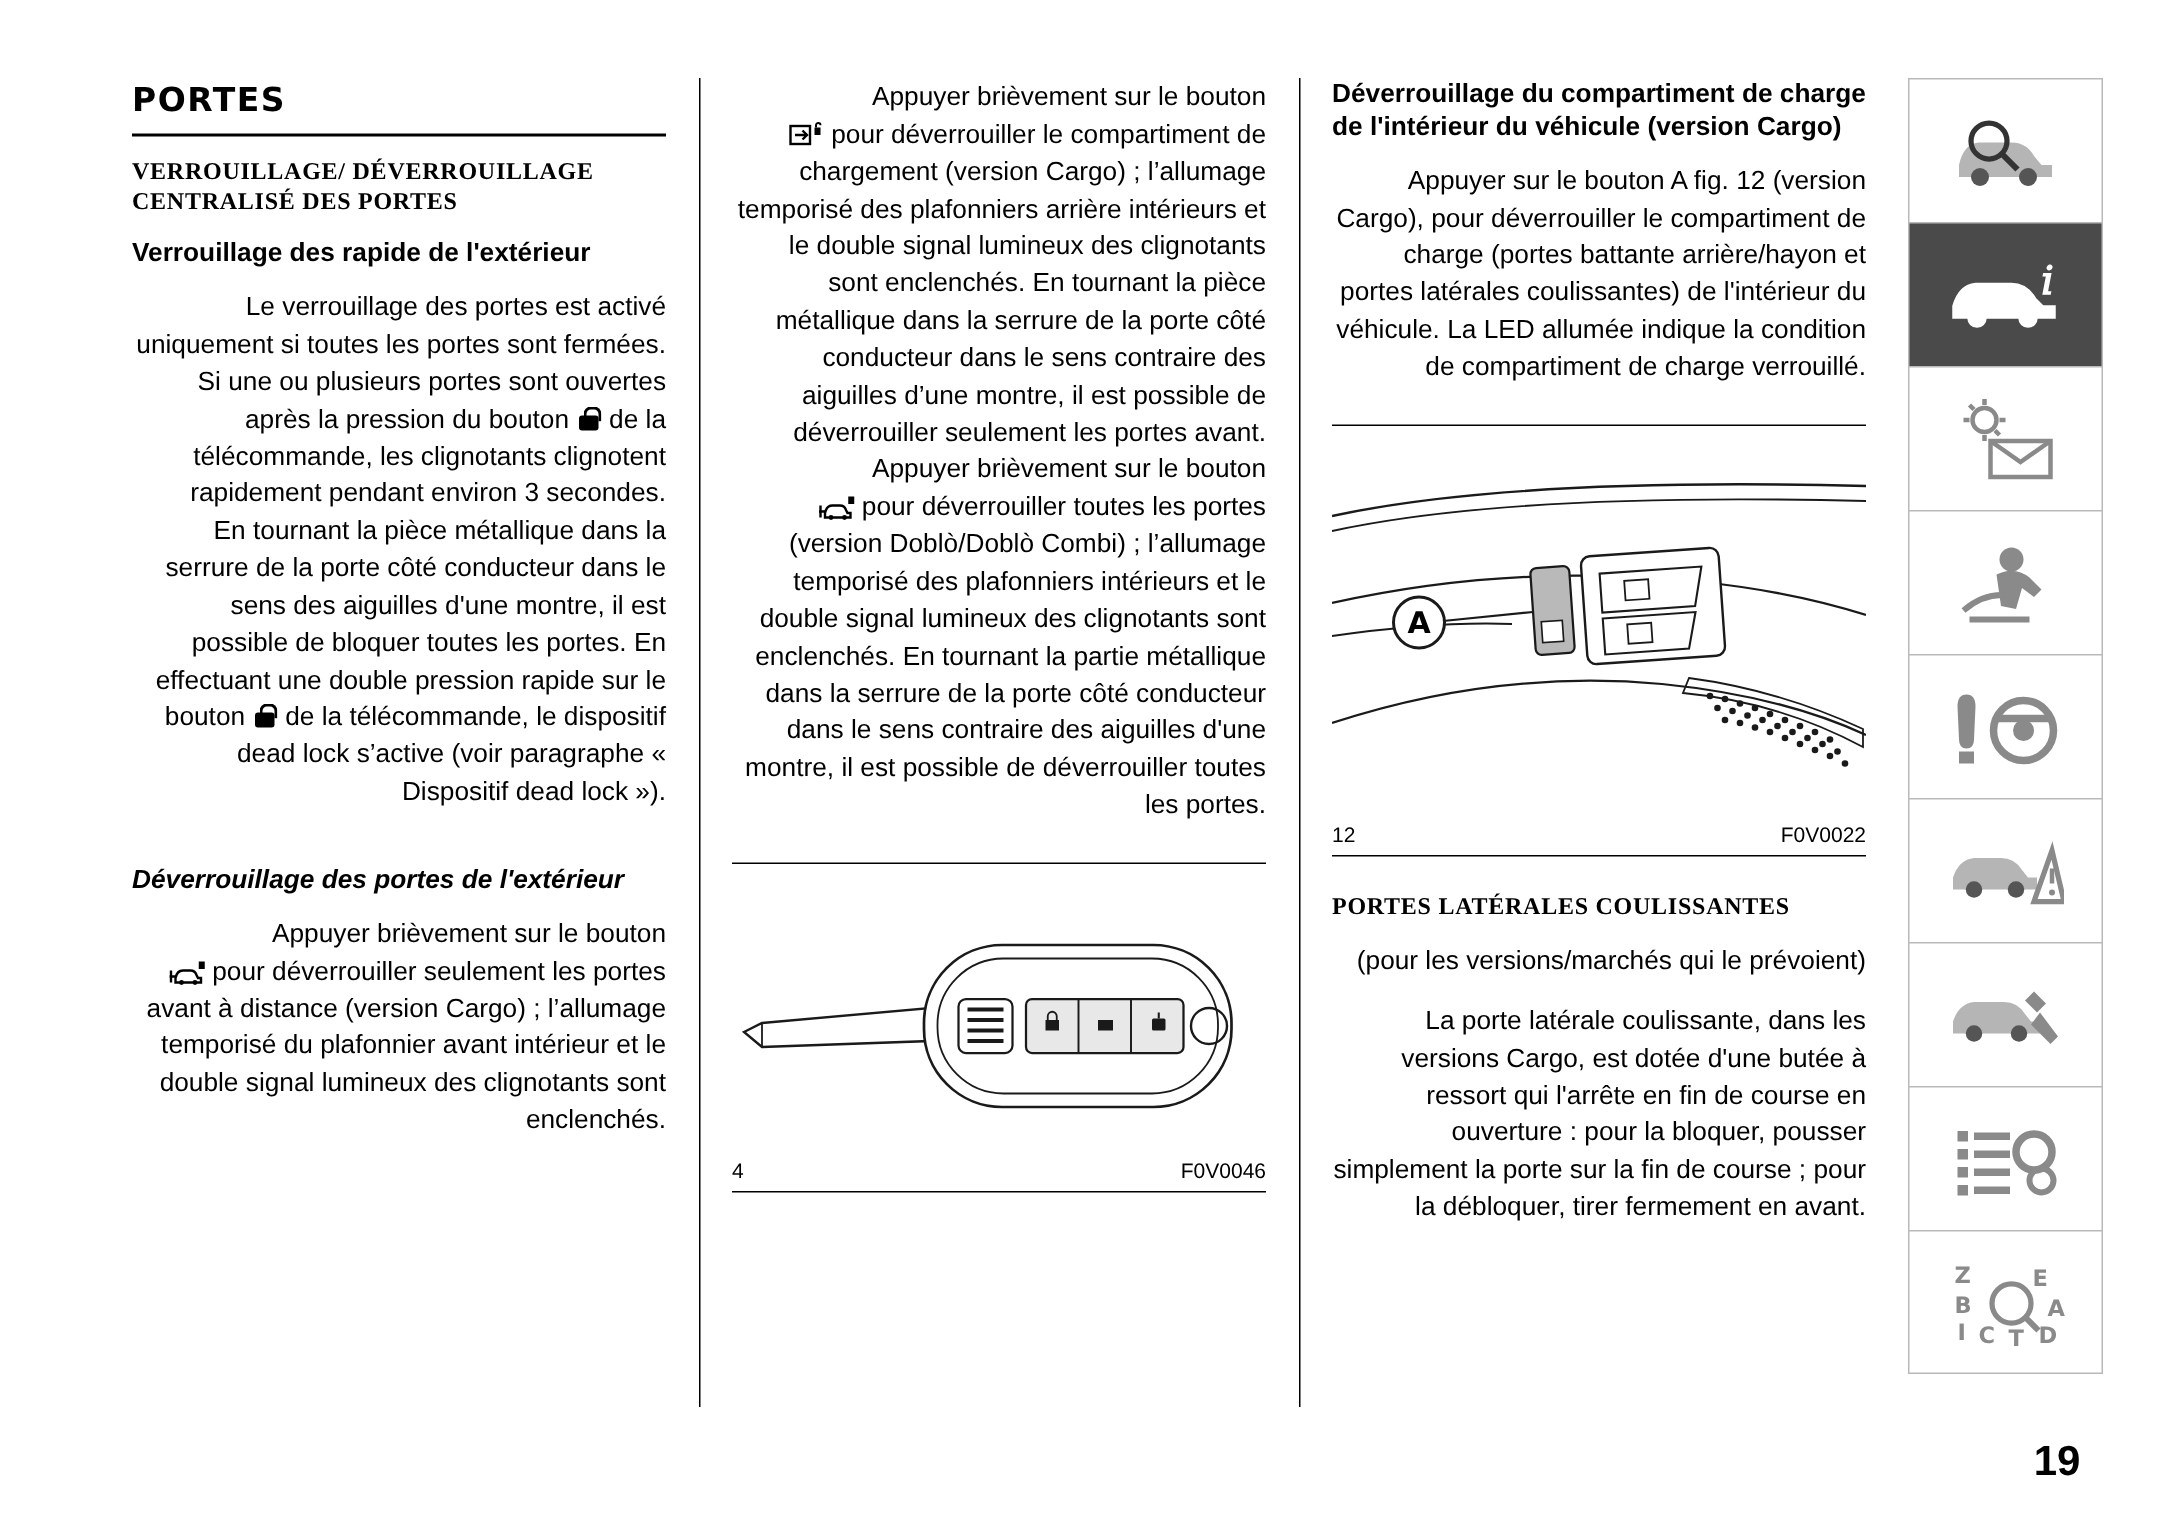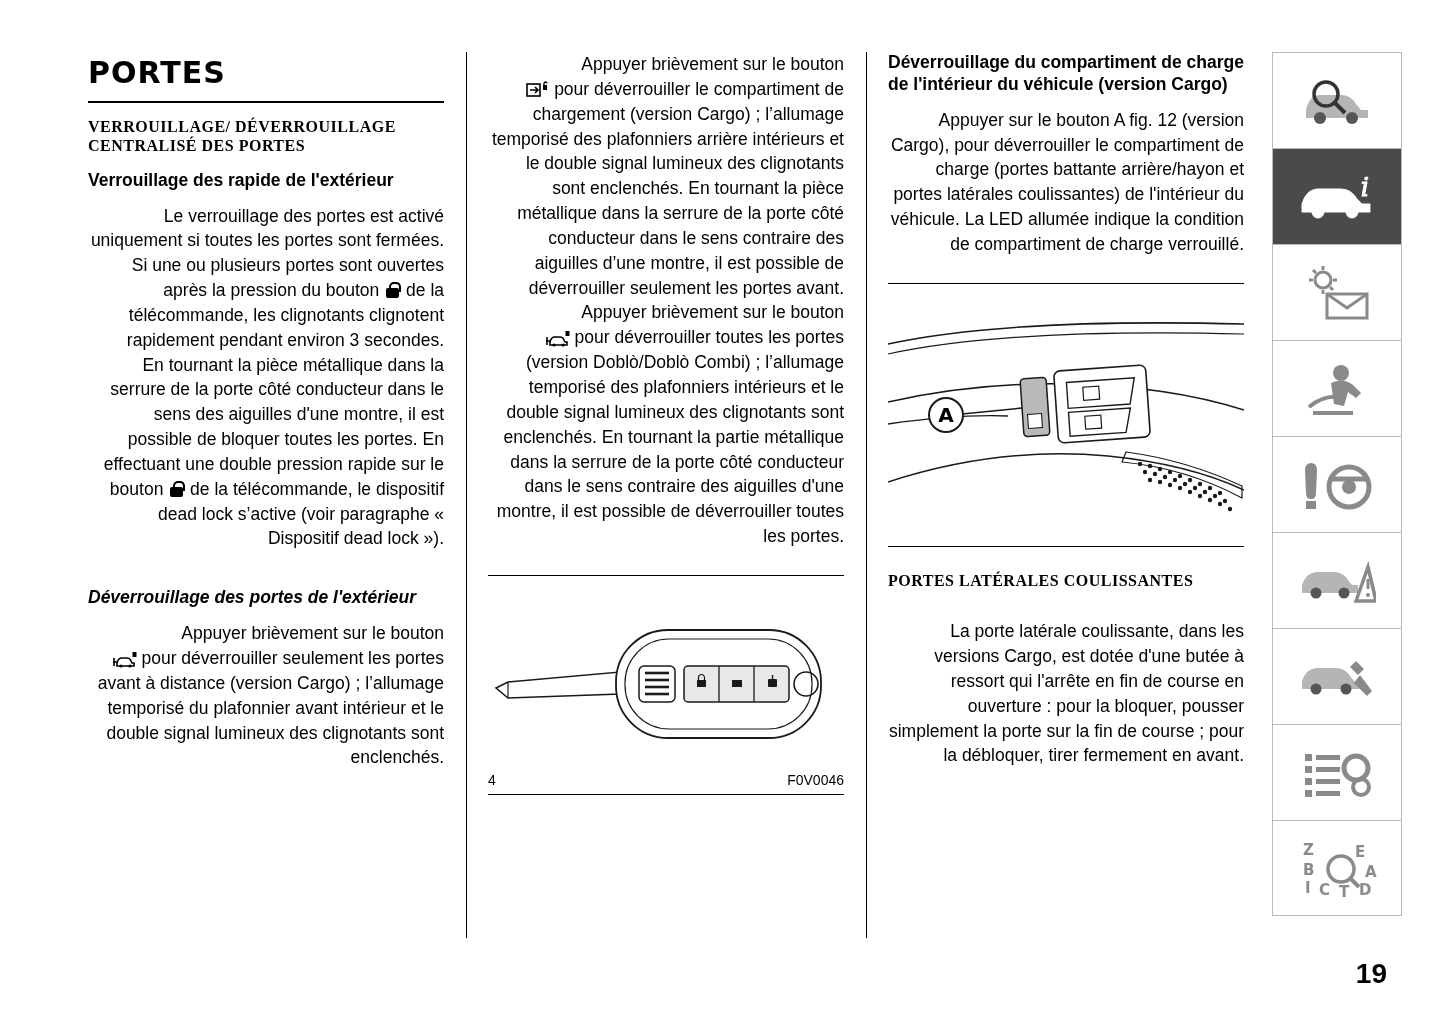--- a/index.html
+++ b/index.html
@@ -32,21 +32,21 @@
     position: absolute;
     top: 52px;
     width: 1px;
     background: #000;
     height: 886px;
   }
   .rule-1 { left: 466px; }
   .rule-2 { left: 866px; }
 
   h1.title {
-    font-size: 30px;
+    font-size: 22px;
     font-weight: bold;
     letter-spacing: 1px;
     margin: 0 0 6px 0;
     font-family: "DejaVu Sans", sans-serif;
   }
   .title-rule {
     border: none;
     border-top: 2.5px solid #000;
     margin: 0 0 14px 0;
   }
@@ -290,24 +290,29 @@
               <circle cx="282" cy="189" r="2.2"></circle>
             <circle cx="292" cy="192" r="2.2"></circle>
               <circle cx="302" cy="196" r="2.2"></circle>
               <circle cx="312" cy="200" r="2.2"></circle>
             <circle cx="322" cy="204" r="2.2"></circle>
               <circle cx="332" cy="208" r="2.2"></circle>
               <circle cx="342" cy="213" r="2.2"></circle>
           </g>
         </g>
       </svg>
+      <div class="fig-caption">
+        <span>12</span>
+        <span>F0V0022</span>
+      </div>
       <hr class="fig-rule-bot">
     </div>
 
     <h2 class="sec" style="margin-top:24px;">PORTES LATÉRALES COULISSANTES</h2>
+    <p class="para">(pour les versions/marchés qui le prévoient)</p>
     <div class="gap"></div>
     <p class="para">La porte latérale coulissante, dans les versions Cargo, est dotée d'une butée à ressort qui l'arrête en fin de course en ouverture : pour la bloquer, pousser simplement la porte sur la fin de course ; pour la débloquer, tirer fermement en avant.</p>
   </div>
 
   <div class="rail">
 
     <div class="rail-item">
       <svg width="74" height="54" viewBox="0 0 74 54" aria-hidden="true">
         <path d="M6 36 q3-14 13-15 h22 q10 0 15 9 l5 6 h7 v8 H6 z" fill="#b5b5b5"></path>
         <circle cx="20" cy="44" r="6" fill="#555"></circle>

